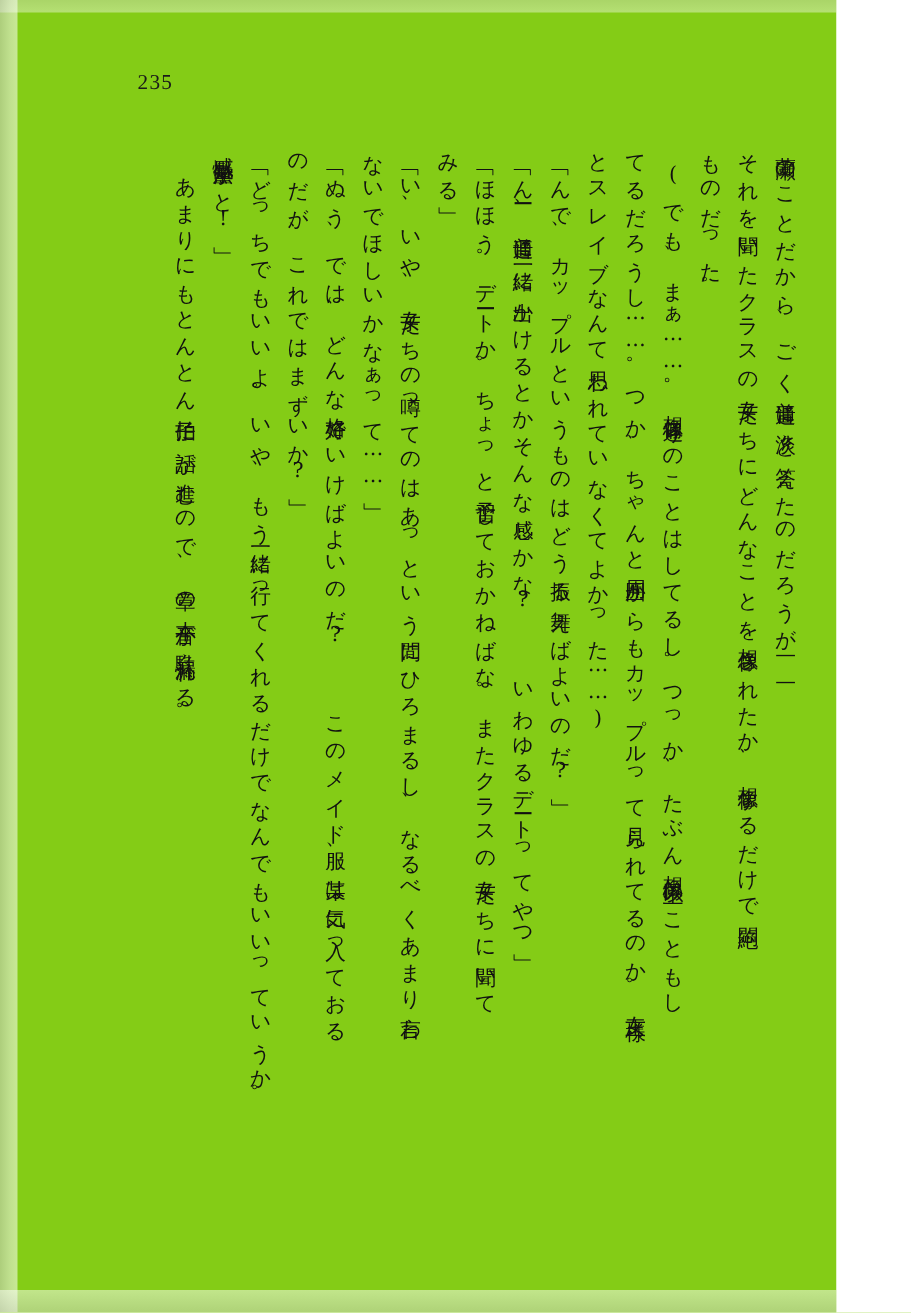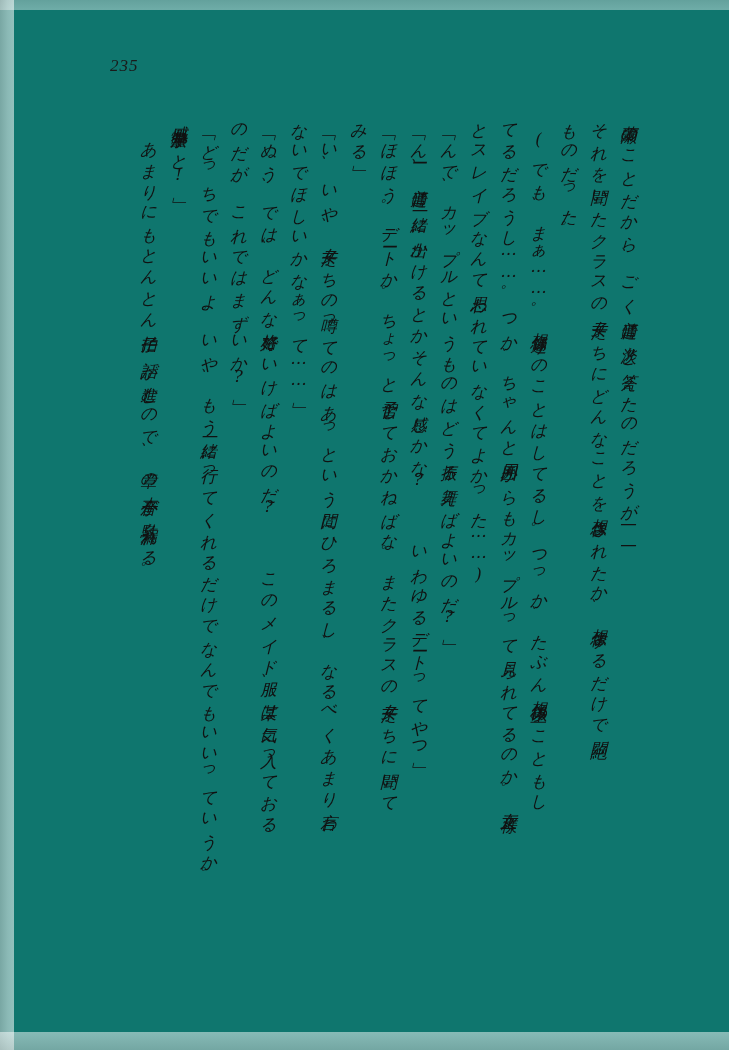--- a/index.html
+++ b/index.html
@@ -5,26 +5,25 @@
   html, body {
     margin: 0;
     padding: 0;
     background: #ffffff;
   }
   body {
     font-family: "Liberation Serif", "DejaVu Serif", serif;
   }
   .page {
     position: relative;
-    width: 729px;
+    width: 669px;
     height: 1050px;
-    background: #0f766e;
+    background: #84cc16;
     overflow: hidden;
     box-sizing: border-box;
-    font-style: italic;
   }
   
   .edge-left {
     position: absolute;
     left: 0; top: 0;
     width: 14px; height: 1050px;
     background: linear-gradient(to right, #cfcfcf 0%, #f0f0f0 55%, #ffffff 100%);
     opacity: .55;
   }
   .edge-bottom {

